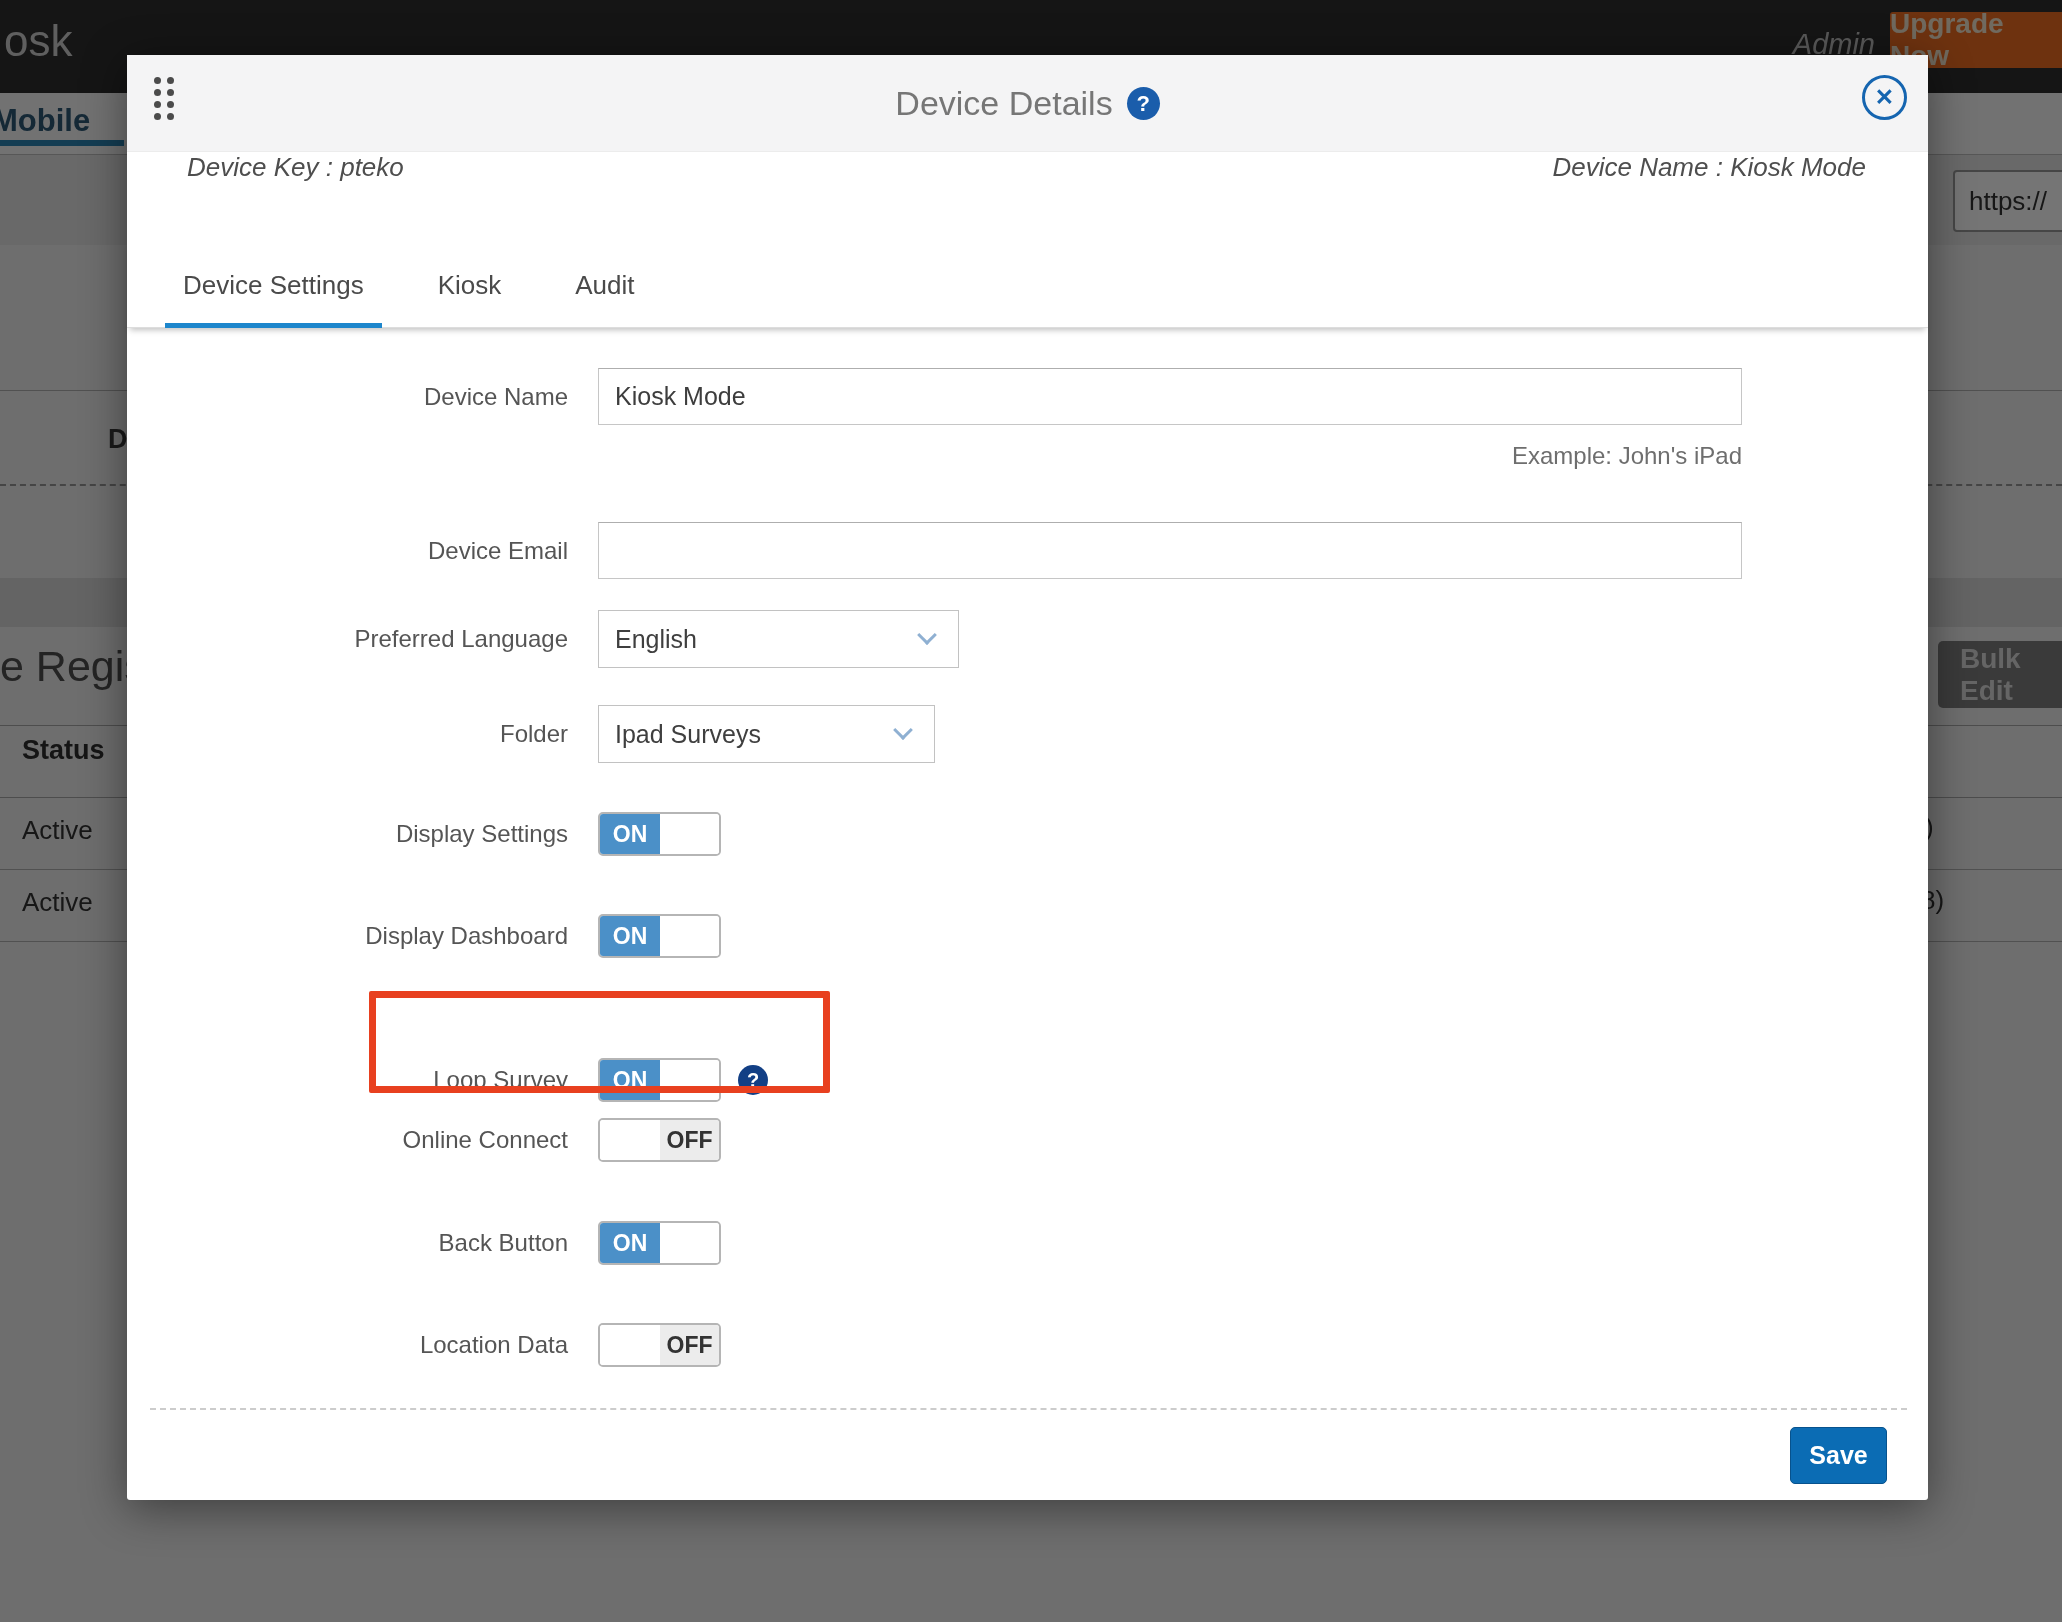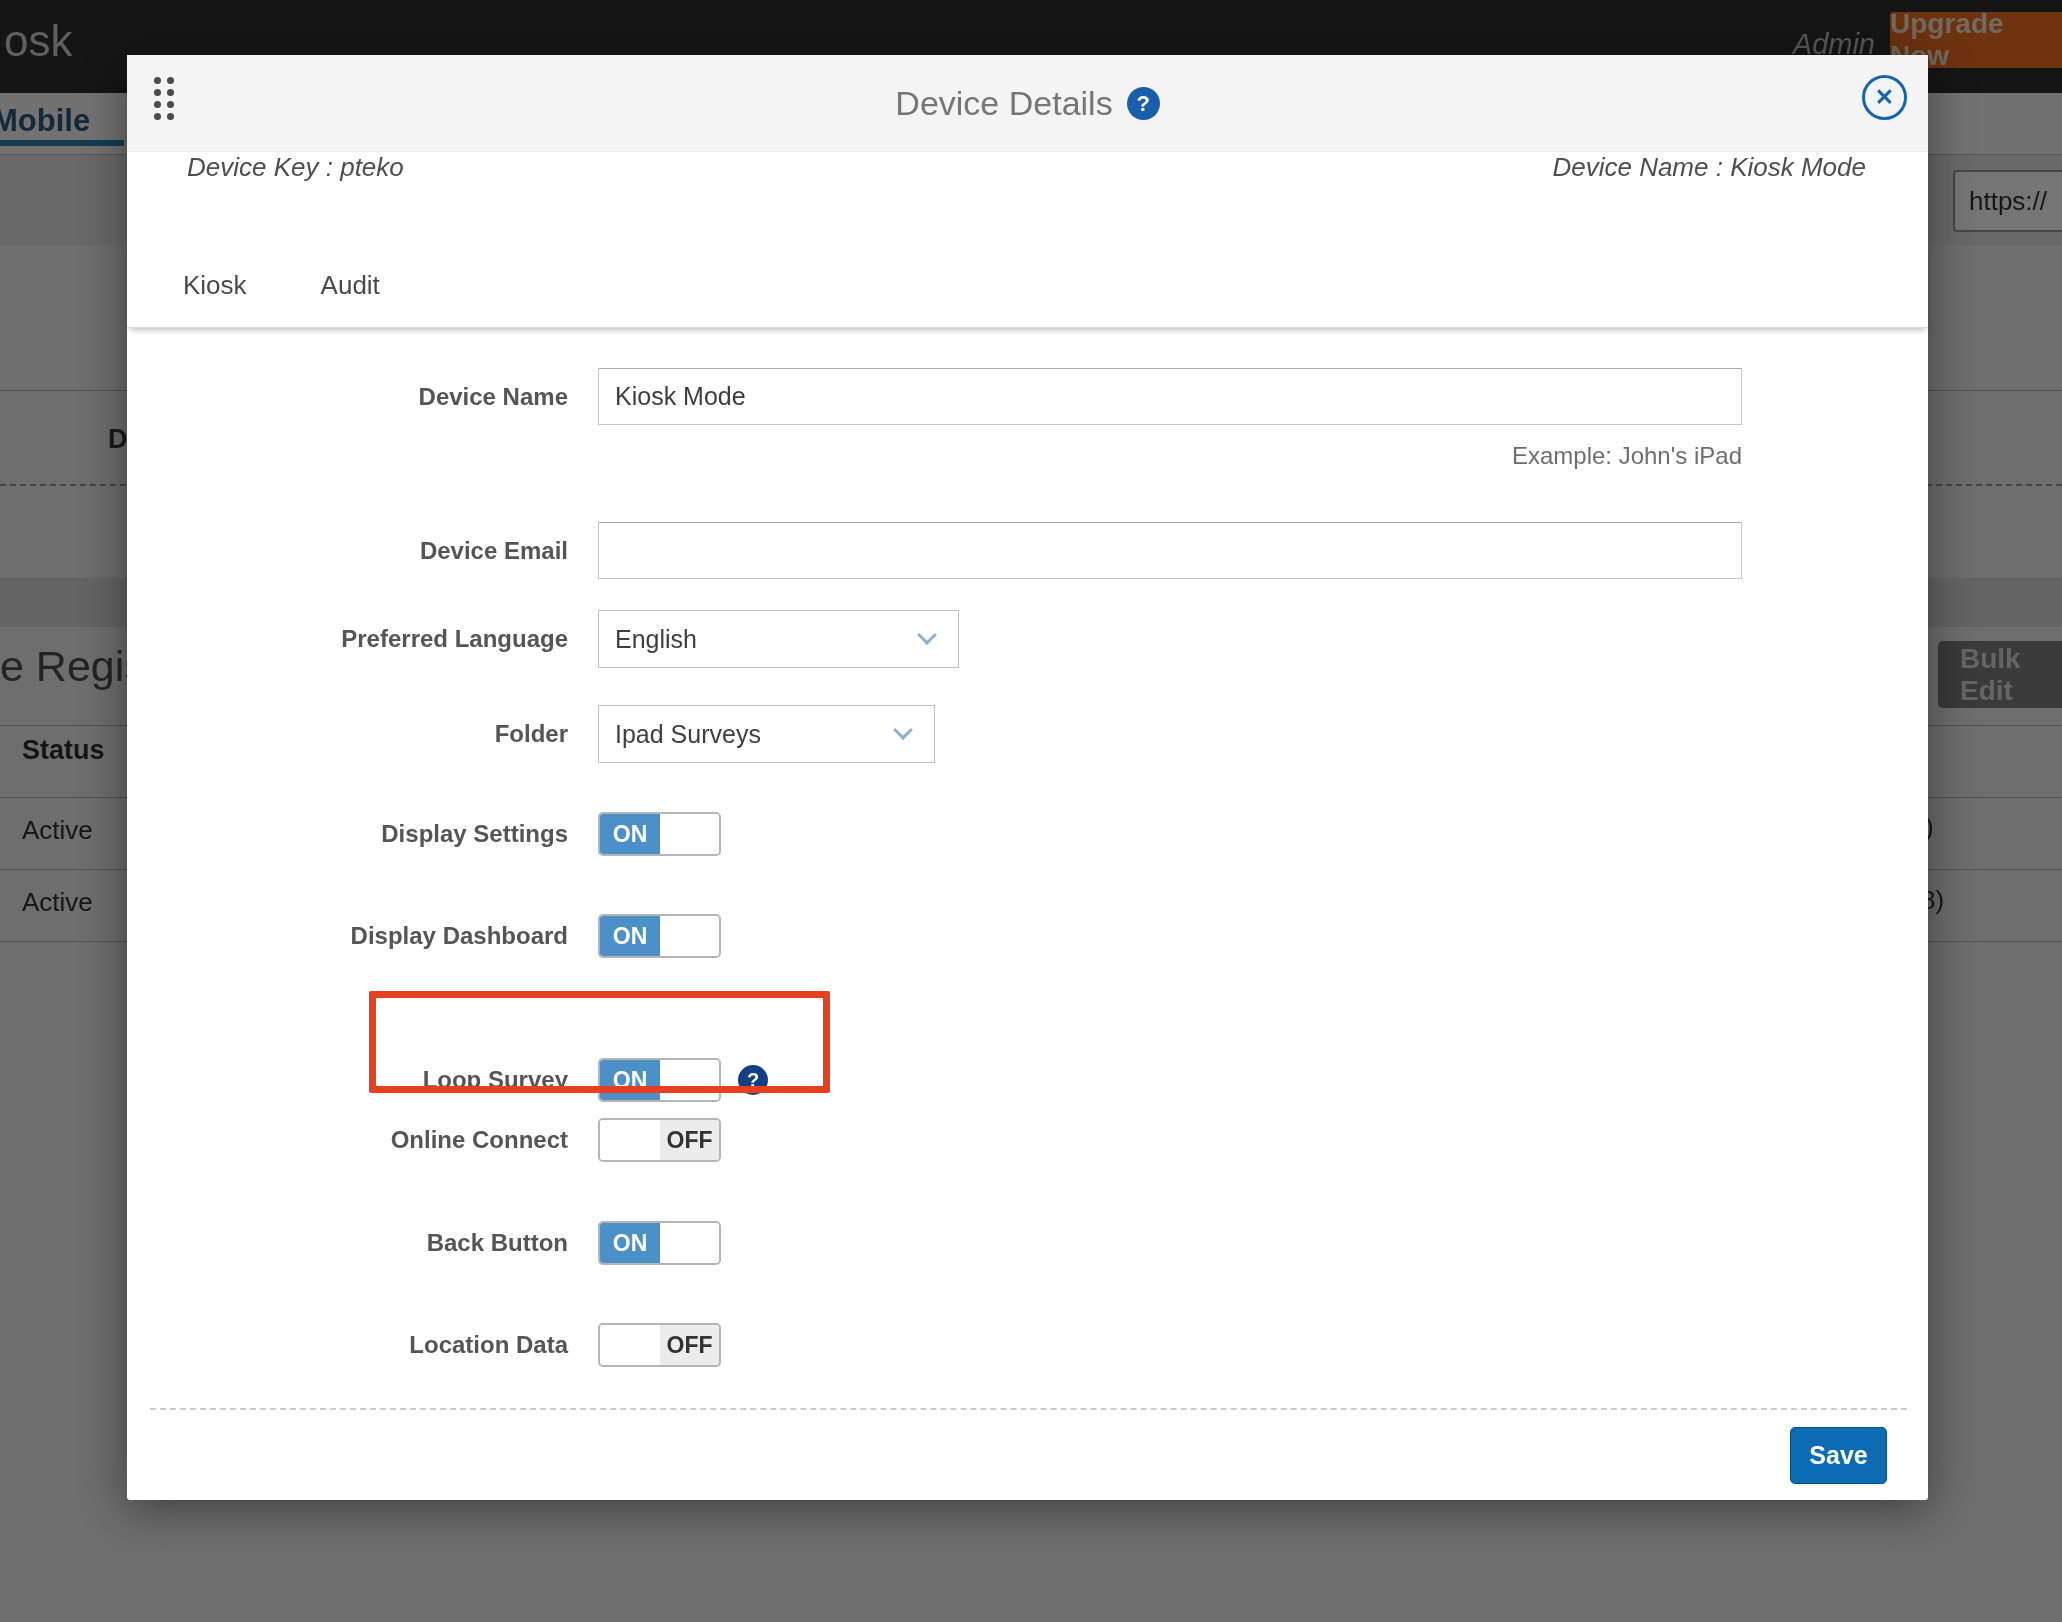--- a/index.html
+++ b/index.html
@@ -41,21 +41,21 @@
   .help-title { width:33px; height:33px; border-radius:50%; background:#1a5dab; color:#fff; font-weight:bold; font-size:22px; display:flex; align-items:center; justify-content:center; }
   .close-btn { position:absolute; right:21px; top:20px; width:45px; height:45px; border:3px solid #1565b0; border-radius:50%; color:#1565b0; font-size:23px; font-weight:bold; display:flex; align-items:center; justify-content:center; cursor:pointer; background:transparent; }
 
   .modal-subheader { position:absolute; left:0; top:97px; right:0; height:90px; display:flex; justify-content:space-between; padding:0 62px 0 60px; font-size:26px; color:#4e4e4e;font-style:italic; }
 
   .modal-tabs { position:absolute; left:0; top:187px; right:0; height:86px; border-bottom:1px solid #ddd; box-shadow:0 5px 6px -3px rgba(0,0,0,0.25); padding-left:38px; display:flex; }
   .tab { position:relative; height:86px; display:flex; align-items:center; padding:0 18px; margin-right:38px; font-size:26px; color:#4a4a4a; cursor:pointer; }
   .tab-underline { position:absolute; left:0; right:0; bottom:0; height:5px; background:#1d86cc; }
 
   .frow { position:absolute; left:30px; right:30px; display:flex; align-items:center; }
-  .flabel { width:411px; text-align:right; font-size:24px; font-weight:bold; color:#555; flex:none; }
+  .flabel { width:411px; text-align:right; font-size:24px; font-weight:normal; color:#555; flex:none; }
   .fctl { margin-left:30px; }
   .text-input { width:1144px; height:57px; border:1px solid #c6c6c6; border-top-color:#aeaeae; font-family:"Liberation Sans",sans-serif; font-size:25px; color:#3d3d3d; padding:16px 16px; background:#fff; }
   .helper { position:absolute; left:471px; top:387px; width:1144px; text-align:right; font-size:24px; color:#6e6e6e; }
   .select { height:58px; border:1px solid #c2c2c2; background:#fff; display:flex; align-items:center; justify-content:space-between; padding:0 24px 0 16px; font-size:25px; color:#3f3f3f; cursor:pointer; }
   .sel-lang { width:361px; }
   .sel-folder { width:337px; }
   .chev { width:14px; height:14px; border-right:3px solid #8fb0d2; border-bottom:3px solid #8fb0d2; transform:rotate(45deg); margin-top:-8px; flex:none; }
 
   .toggle { width:123px; height:44px; border:2px solid #b5b5b5; border-radius:5px; display:flex; overflow:hidden; background:#fff; cursor:pointer; flex:none; }
   .seg { display:flex; align-items:center; justify-content:center; font-weight:bold; font-size:23px; }
@@ -130,20 +130,24 @@
       <div class="close-btn">✕</div>
     </div>
 
     <div class="modal-subheader">
       <span>Device Key : pteko</span>
       <span>Device Name : Kiosk Mode</span>
     </div>
 
     <div class="modal-tabs">
       <div class="tab">
+        <span>Device Settings</span>
+        <div class="tab-underline"></div>
+      </div>
+      <div class="tab">
         <span>Kiosk</span>
       </div>
       <div class="tab">
         <span>Audit</span>
       </div>
     </div>
 
     <div class="frow" style="top:313px;height:57px;">
       <label class="flabel">Device Name</label>
       <input class="text-input fctl" type="text" value="Kiosk Mode" style="">

